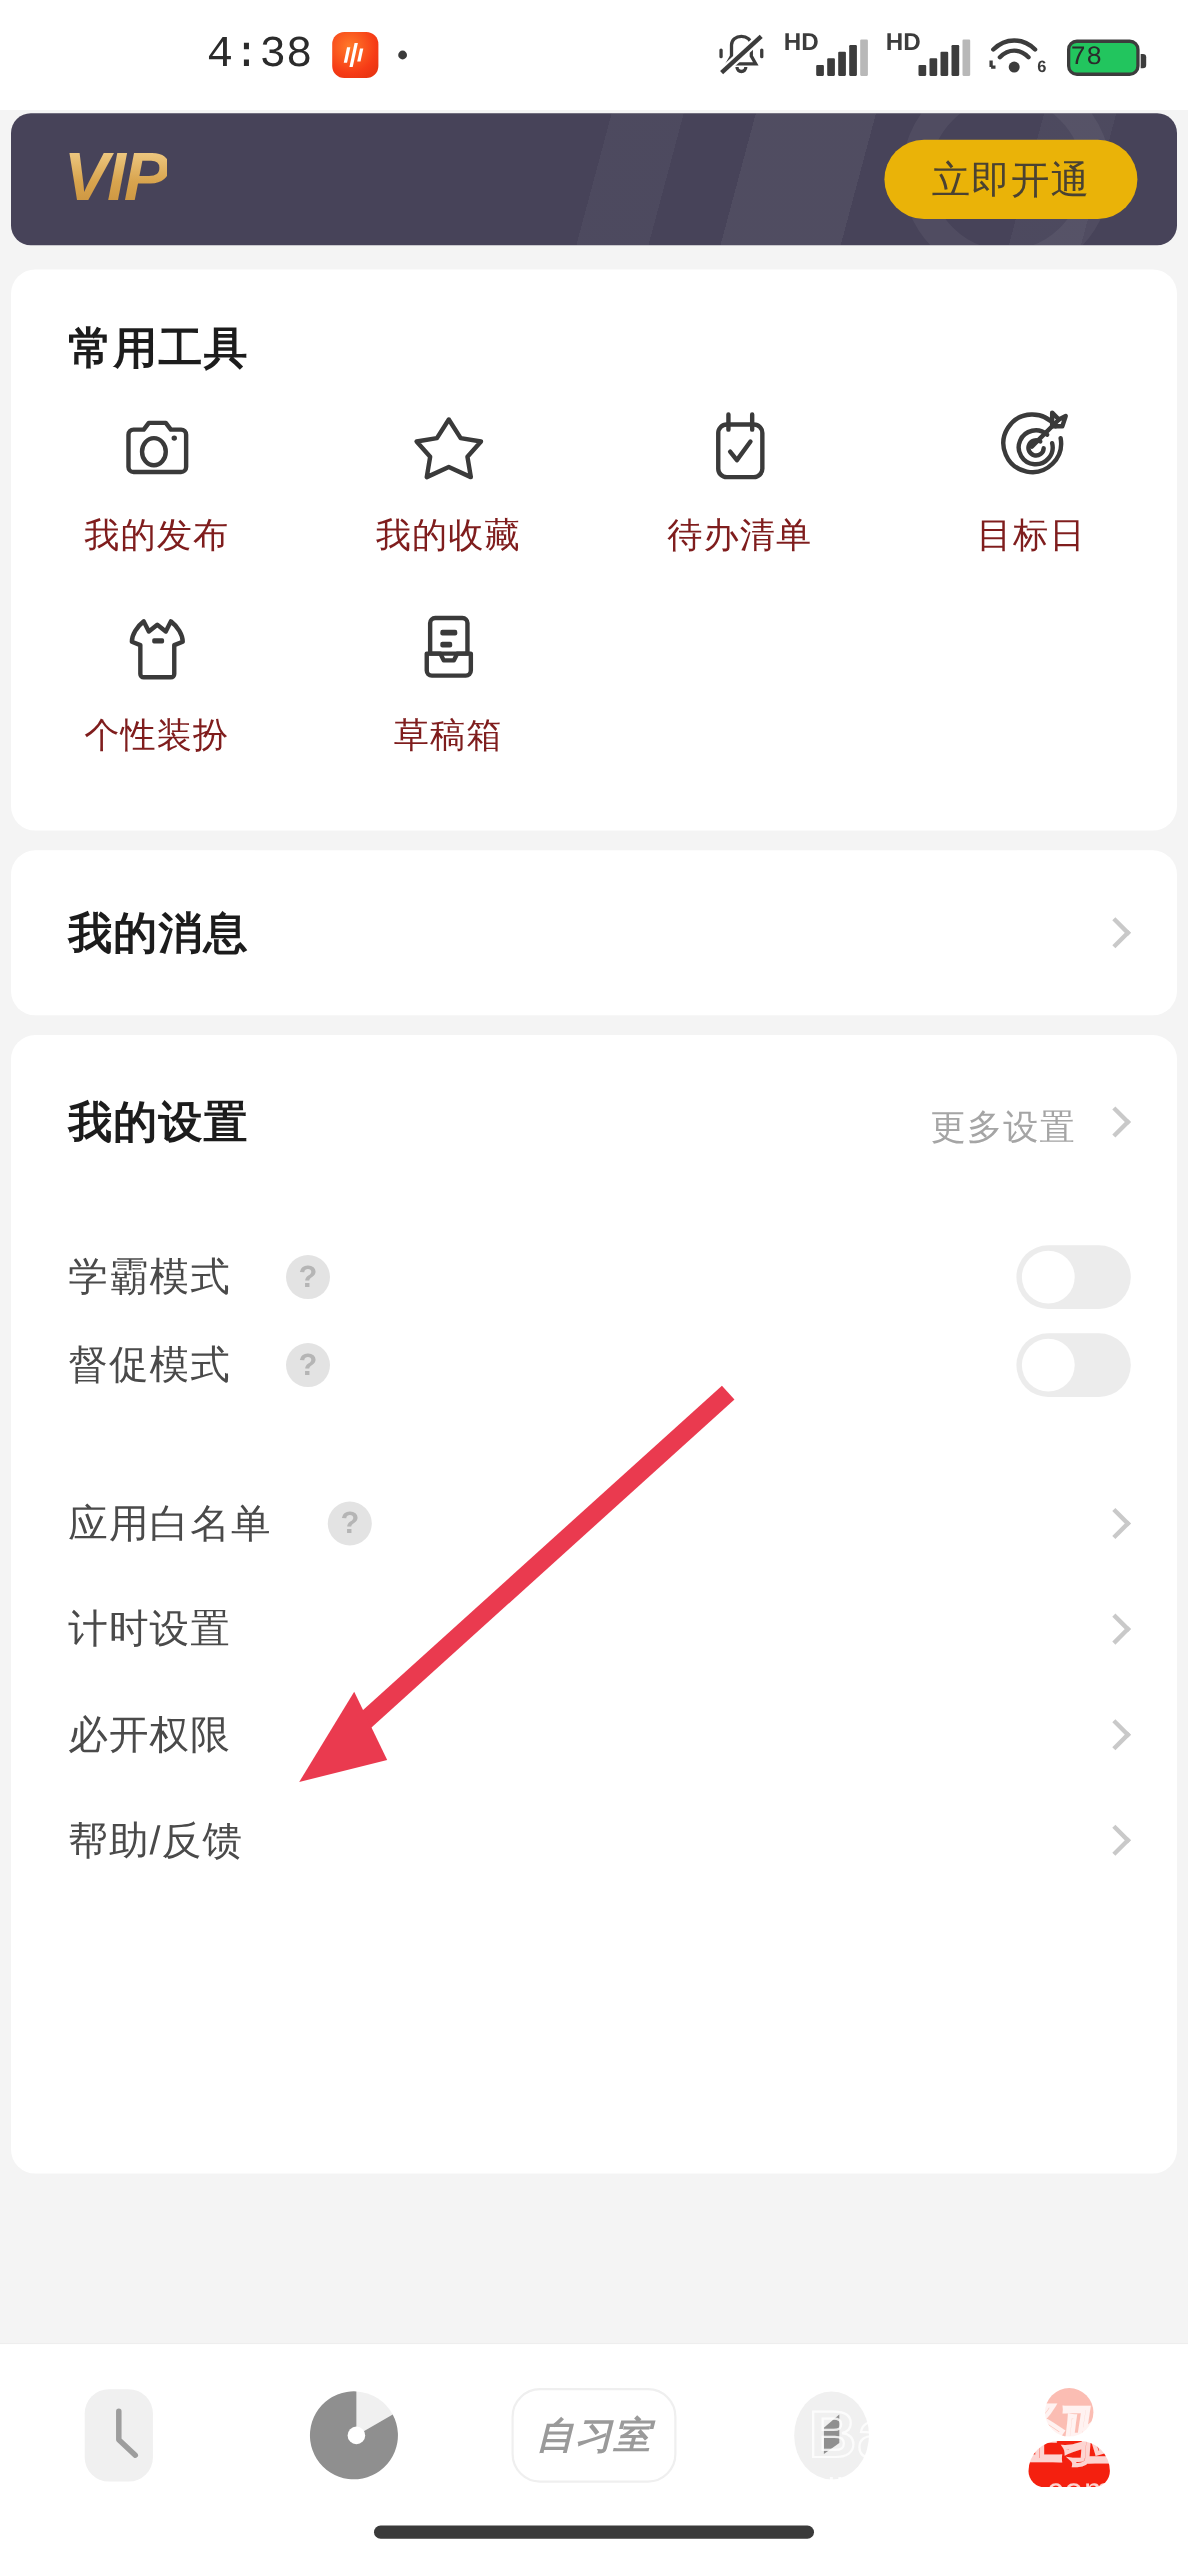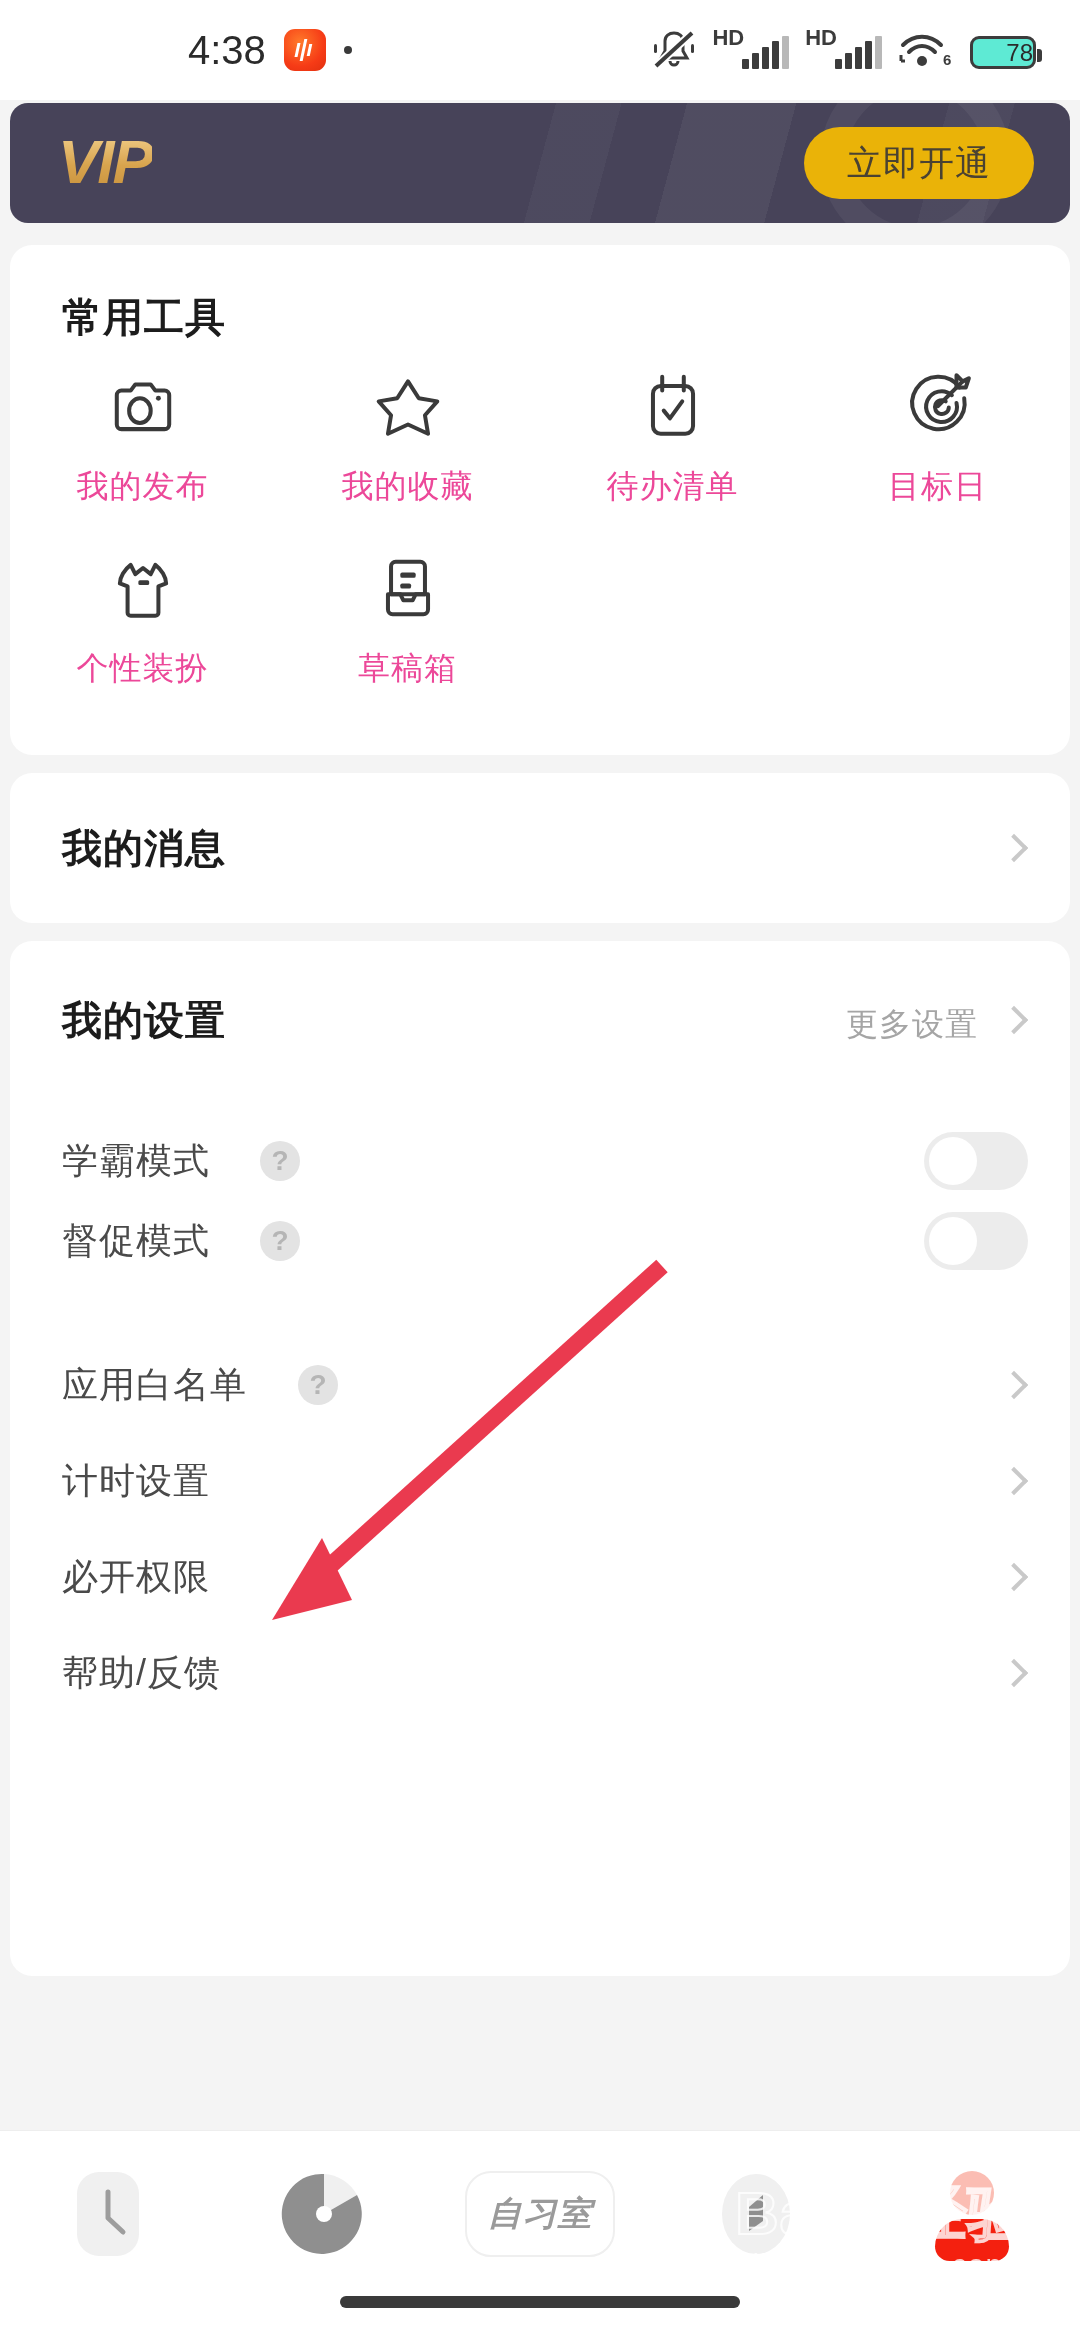--- a/index.html
+++ b/index.html
@@ -10,21 +10,21 @@
     overflow:hidden;
     position:relative;
   }
 
   
   .statusbar{
     position:absolute; top:0; left:0; width:1080px; height:100px;
     background:#ffffff;
     display:flex; align-items:center;
   }
-  .sb-left{ display:flex; align-items:center; gap:18px; margin-left:188px; }
+  .sb-left{ display:flex; align-items:center; gap:18px; margin-left:188px;font-family:Liberation Mono, monospace; }
   .sb-time{ font-size:40px; color:#2b2b2b; letter-spacing:0px; font-weight:400; }
   .sb-appicon{
     width:42px;height:42px;border-radius:11px;
     background:radial-gradient(circle at 38% 32%, #ff7a2a 0%, #f63b16 62%, #e0300f 100%);
     position:relative; overflow:hidden;
   }
   .sb-appicon::before{
     content:""; position:absolute; left:12px; top:10px;
     width:18px;height:22px;
     background:
@@ -42,22 +42,23 @@
            position:relative; top:-20px; margin-right:-6px;}
   .bars{ display:flex; align-items:flex-end; gap:3px; height:32px; }
   .bars i{ width:7px; background:#3c3c3c; border-radius:1px; display:block; }
   .bars i:nth-child(1){height:10px;}
   .bars i:nth-child(2){height:16px;}
   .bars i:nth-child(3){height:22px;}
   .bars i:nth-child(4){height:28px;}
   .bars i:nth-child(5){height:33px;background:#b8b8b8;}
   .battery{
     width:66px;height:33px;border:3px solid #3c3c3c;border-radius:9px;
-    display:flex;align-items:center;justify-content:flex-end;position:relative;
-    background:#5eead4;
+    display:flex;align-items:center;justify-content:flex-start;position:relative;
+    background:#22c55e;
+    font-family:Liberation Mono, monospace;
   }
   .battery::after{
     content:"";position:absolute;right:-9px;top:10px;width:5px;height:13px;
     background:#3c3c3c;border-radius:0 3px 3px 0;
   }
   .battery span{ font-size:24px;color:#2b2b2b;font-weight:400;line-height:1; }
 
   
   .vip{
     position:absolute; top:103px; left:10px; width:1060px; height:120px;
@@ -111,21 +112,21 @@
   }
 
   
   .tools-grid{
     position:absolute; left:0; top:124px; width:1060px;
     display:grid; grid-template-columns:repeat(4,1fr); row-gap:42px;
   }
   .tool{ display:flex; flex-direction:column; align-items:center; }
   .tool-ico{ width:74px;height:74px;display:flex;align-items:center;justify-content:center; }
   .tool-ico svg{ width:74px;height:74px; }
-  .tool-lbl{ margin-top:22px; font-size:32px; color:#ec4899; letter-spacing:1px; }
+  .tool-lbl{ margin-top:22px; font-size:32px; color:#7f1d1d; letter-spacing:1px; }
 
   
   .row{
     position:absolute; left:0; width:1060px; height:96px;
     display:flex; align-items:center;
   }
   .row-lbl{
     position:absolute; left:52px; font-size:36px; color:#4a4a4a; letter-spacing:1px;
   }
   .row-lbl.strong{ font-size:40px; color:#1c1c1c; font-weight:700; }

